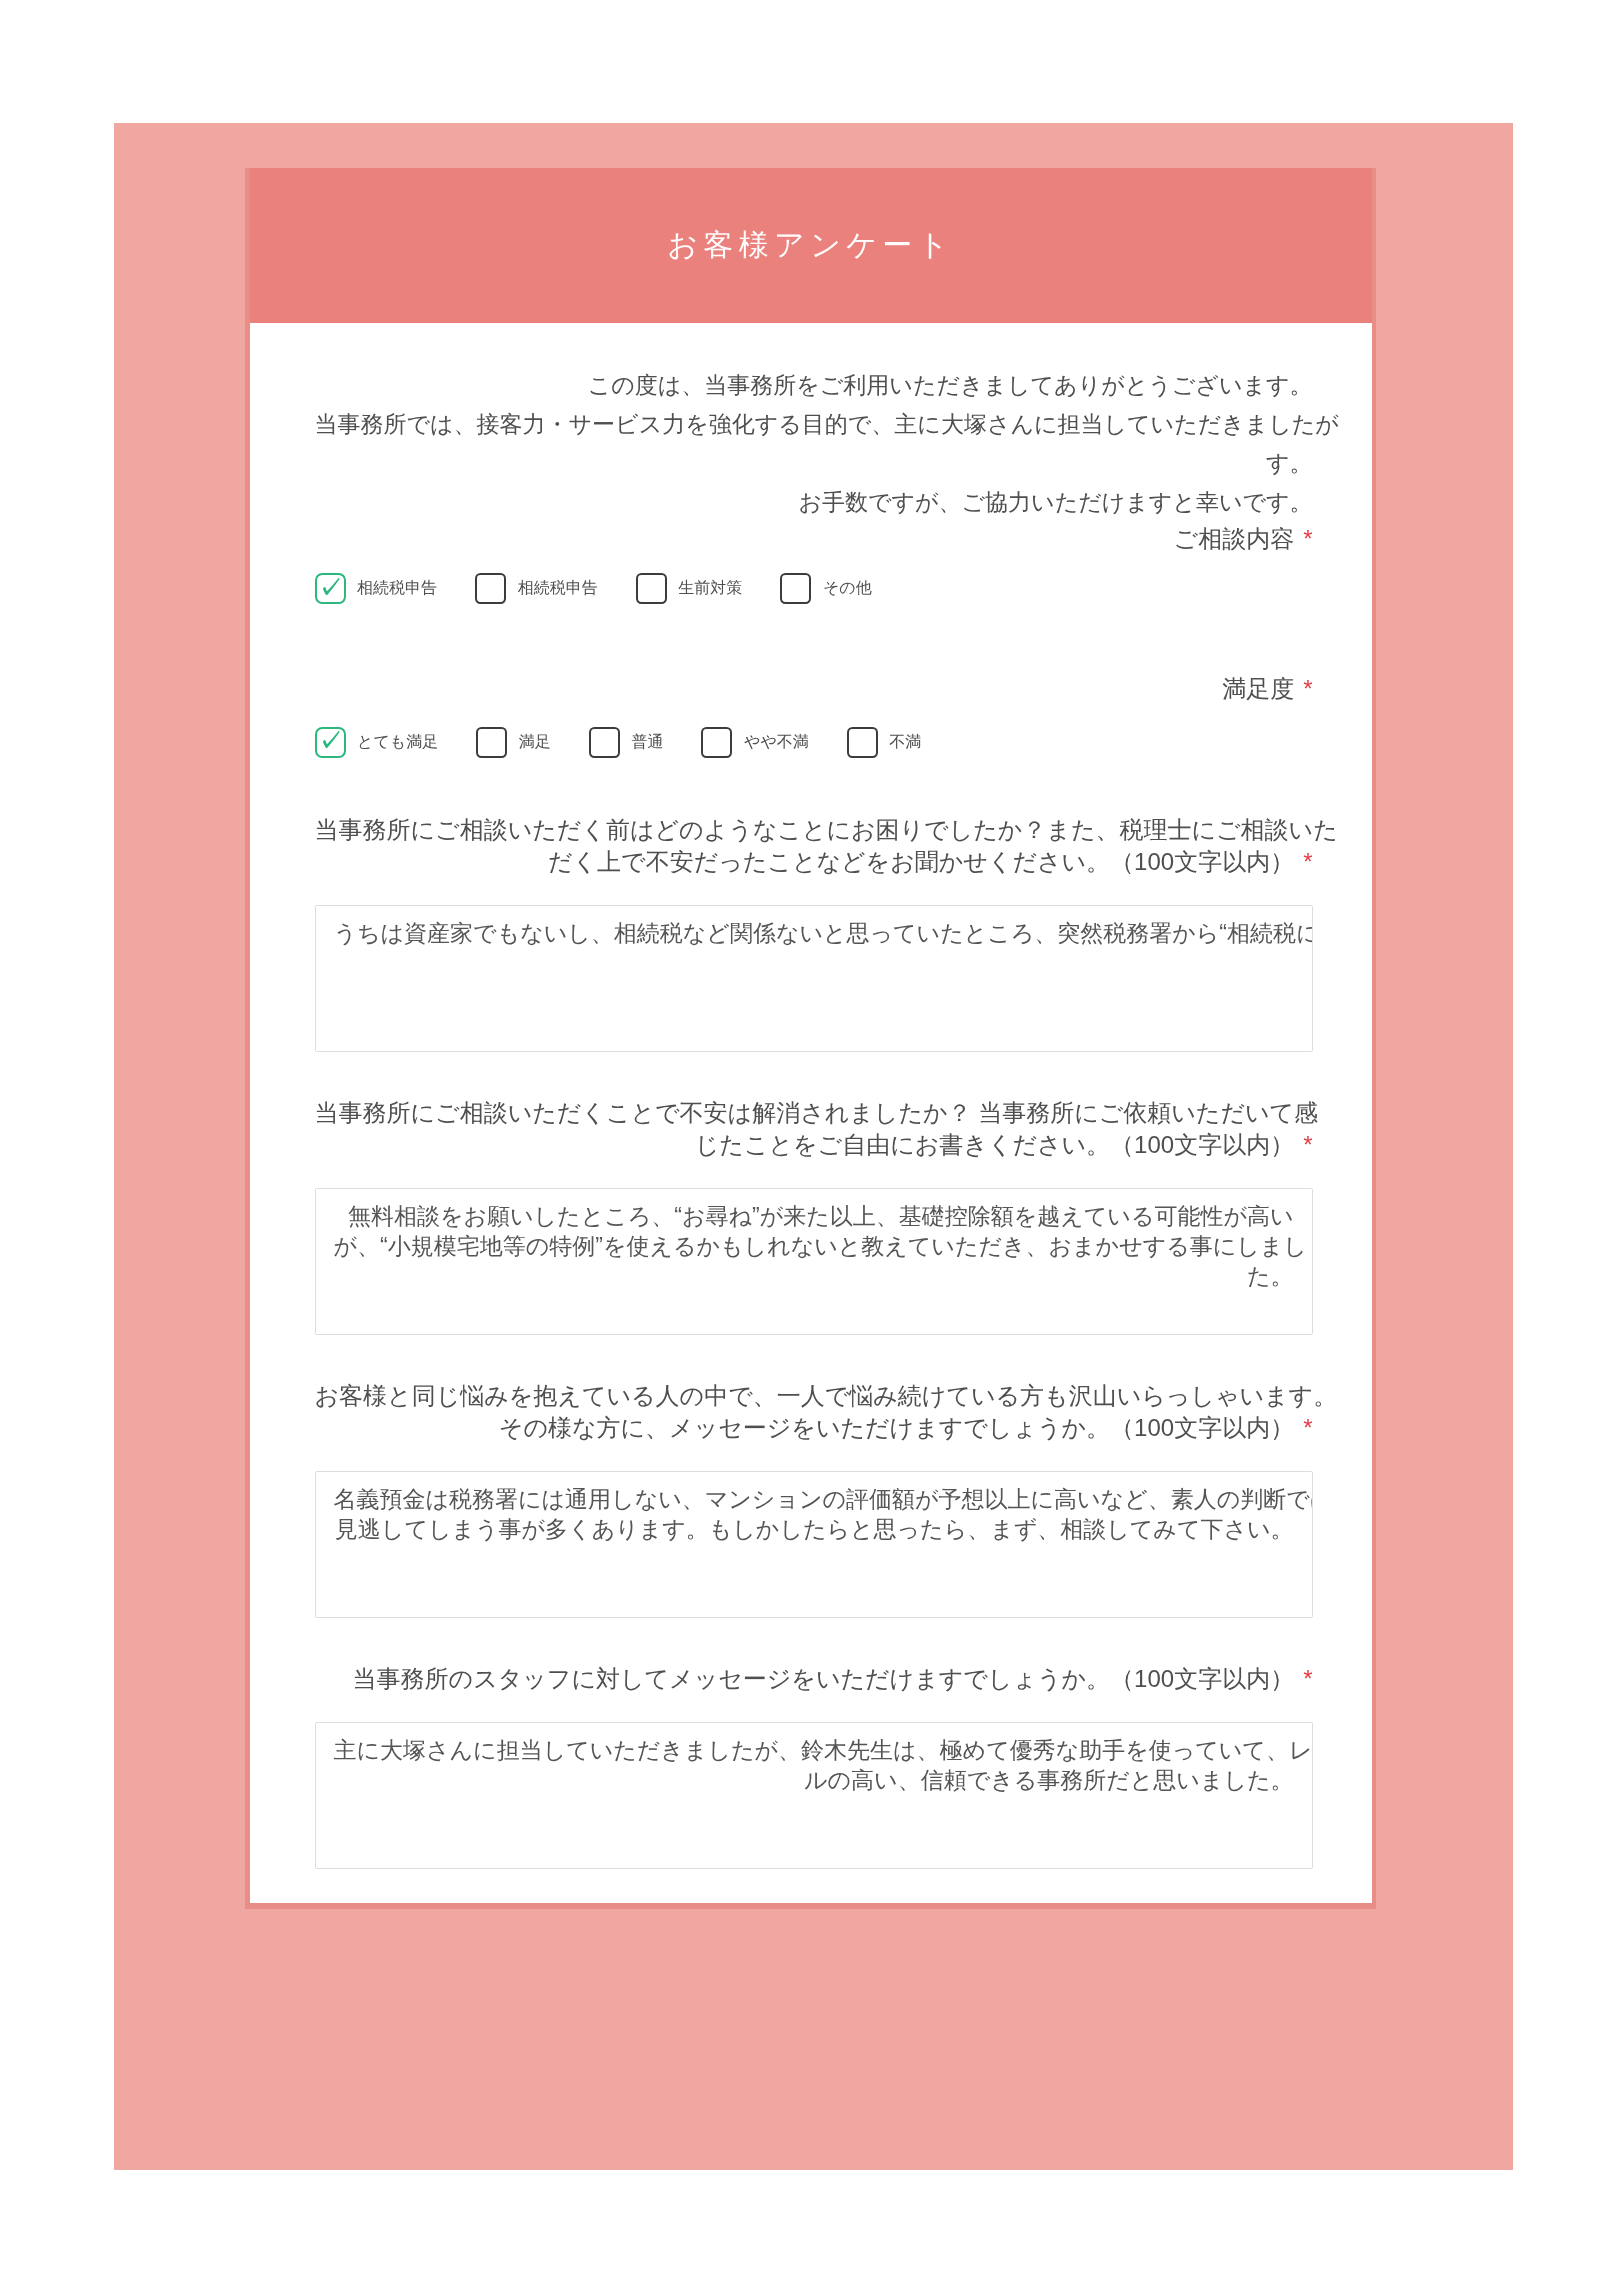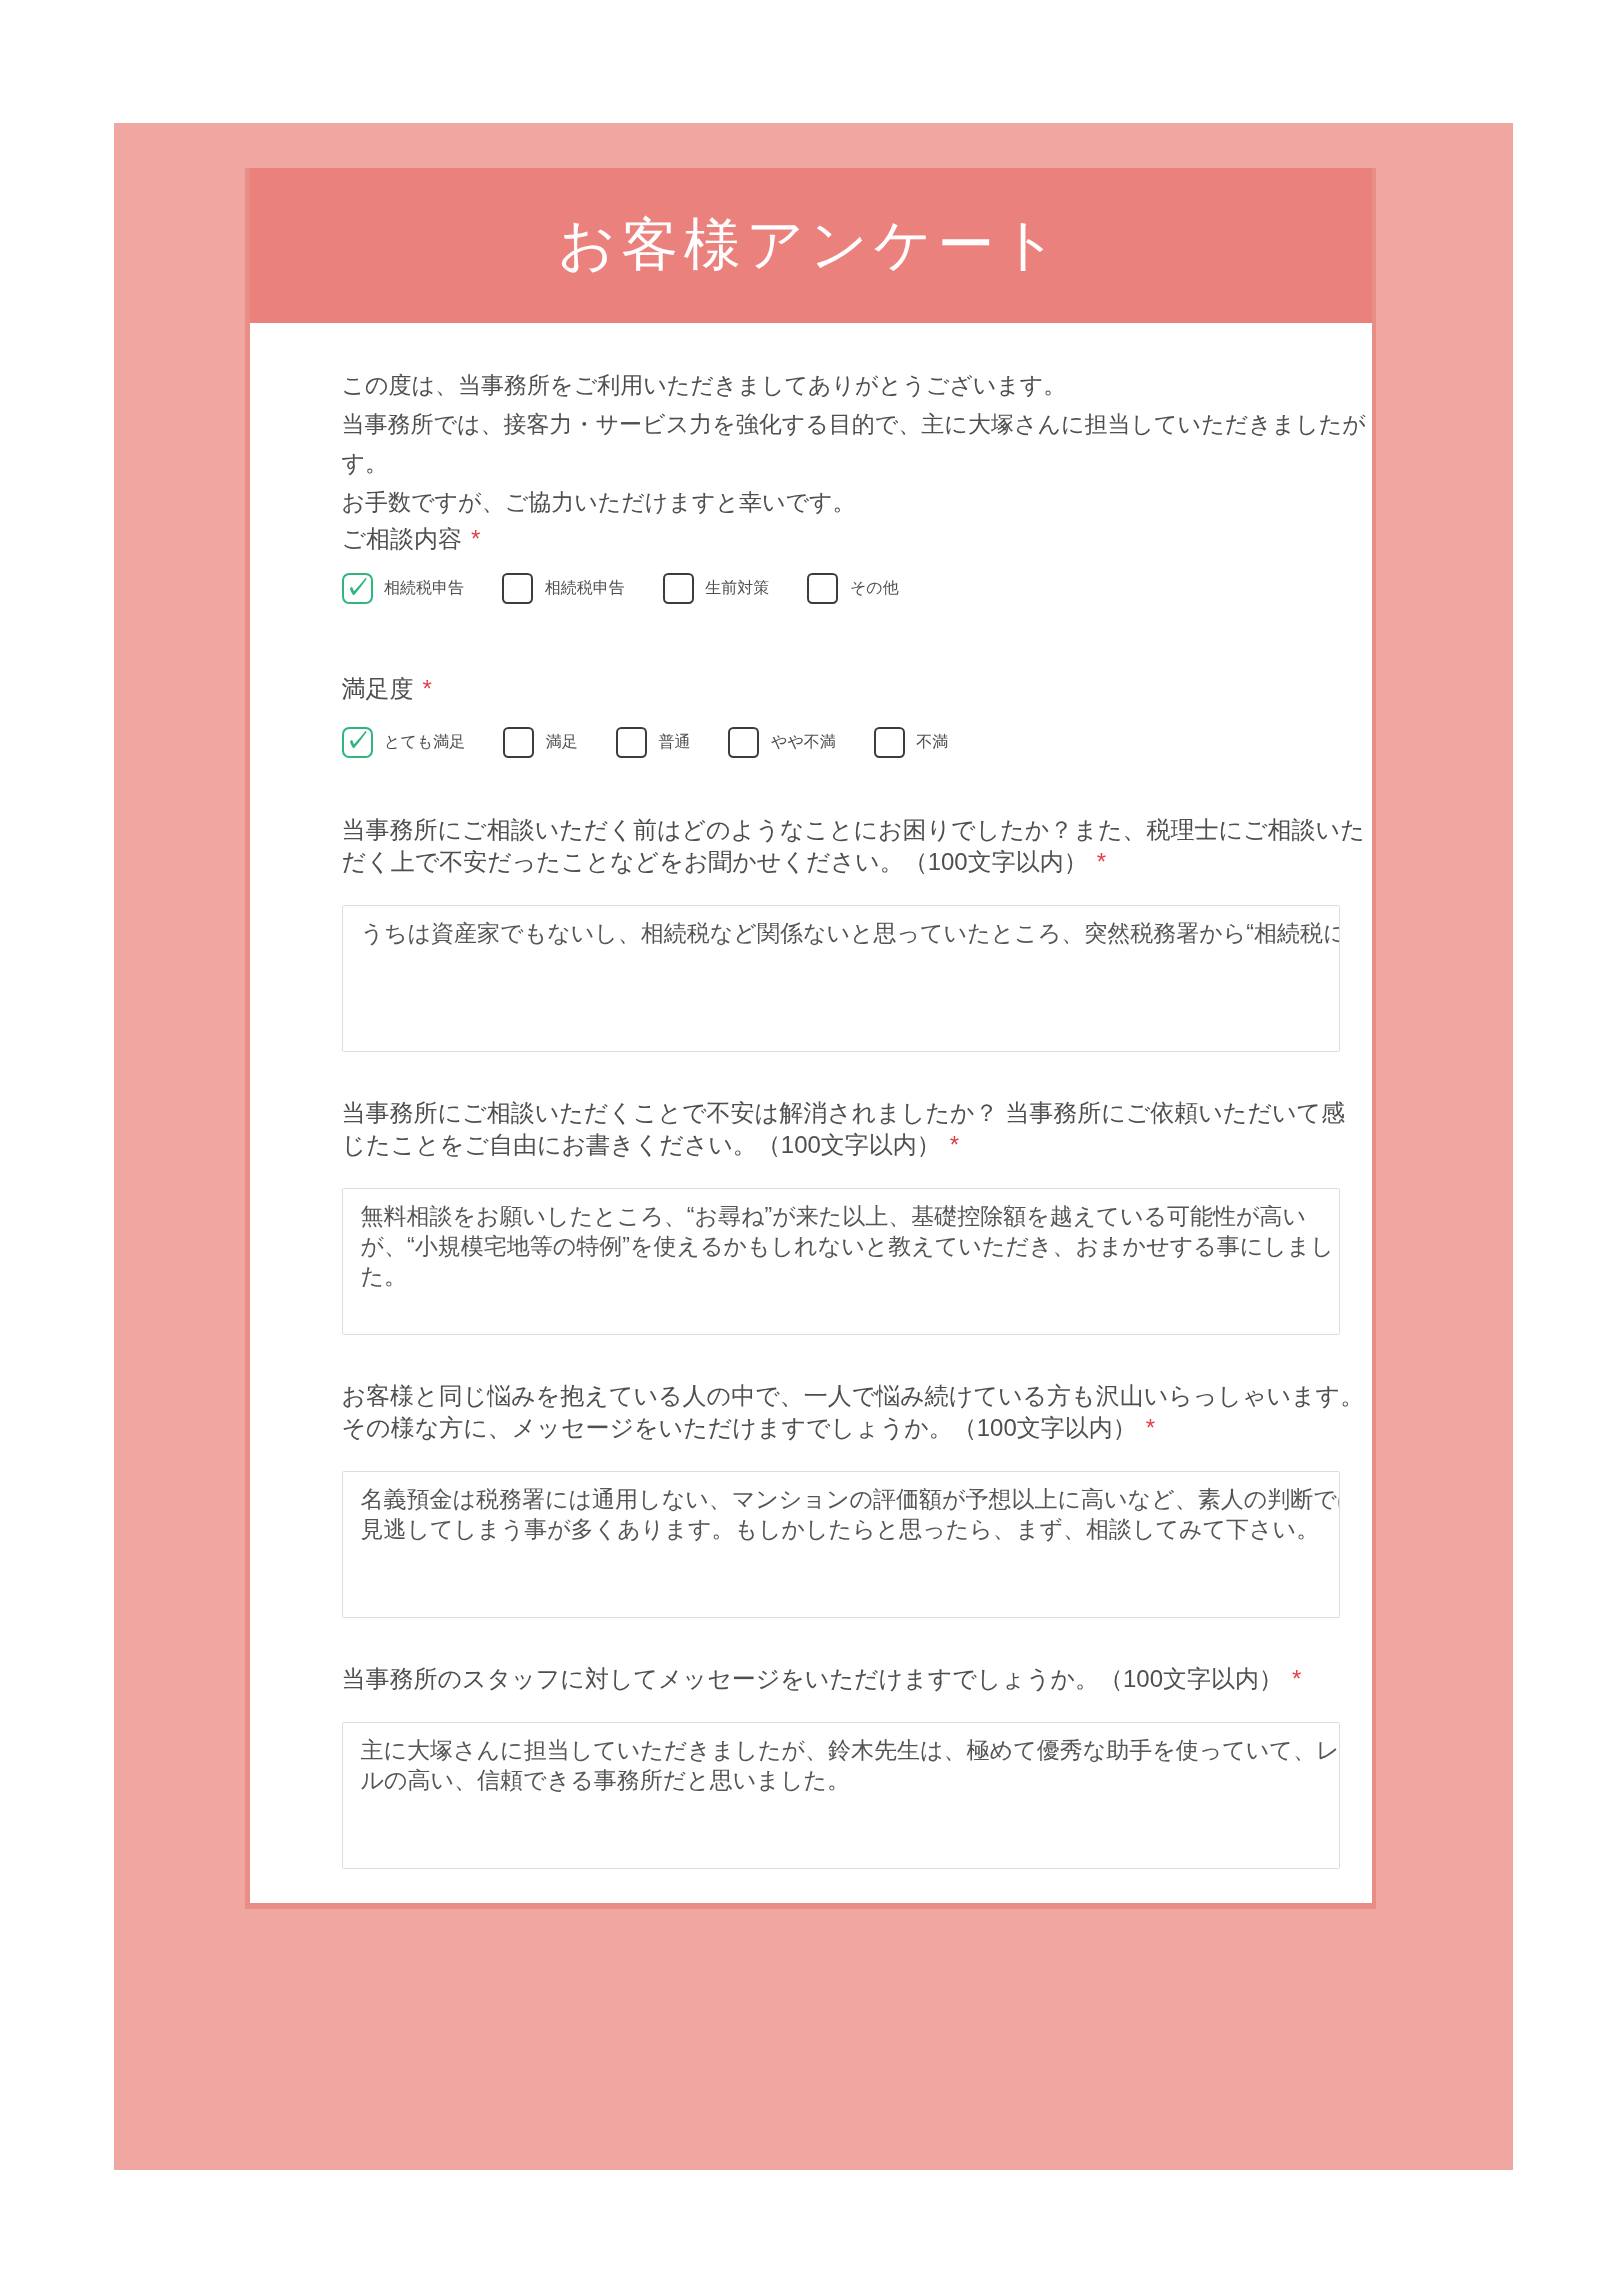--- a/index.html
+++ b/index.html
@@ -17,25 +17,26 @@
     padding:0 0 6.3px 0;
   }
   .card{
     margin:0 4.5px;width:1122px;background:#ffffff;
   }
   .card-header{
     height:155px;background:#ea817c;
     display:flex;align-items:center;justify-content:center;
   }
   .card-title{
-    color:#fffdfd;font-size:57px;font-weight:300;letter-spacing:5.4px;
+    color:#fffdfd;font-size:30px;font-weight:300;letter-spacing:5.4px;
     white-space:nowrap;
   }
   .card-body{
-    padding:0 59px 34px 92px;
+    padding:0 59px 34px 65px;
+    text-align:right;
   }
   .intro{
     margin-top:43px;font-size:23px;line-height:39px;color:#4f4f4f;
   }
   .intro div{white-space:nowrap;}
   .field-label{
     margin-top:1.8px;font-size:24px;line-height:30px;color:#4f4f4f;white-space:nowrap;
   }
   .req{color:#e33e47;margin-left:9px;font-size:24px;}
   .cb-row{

